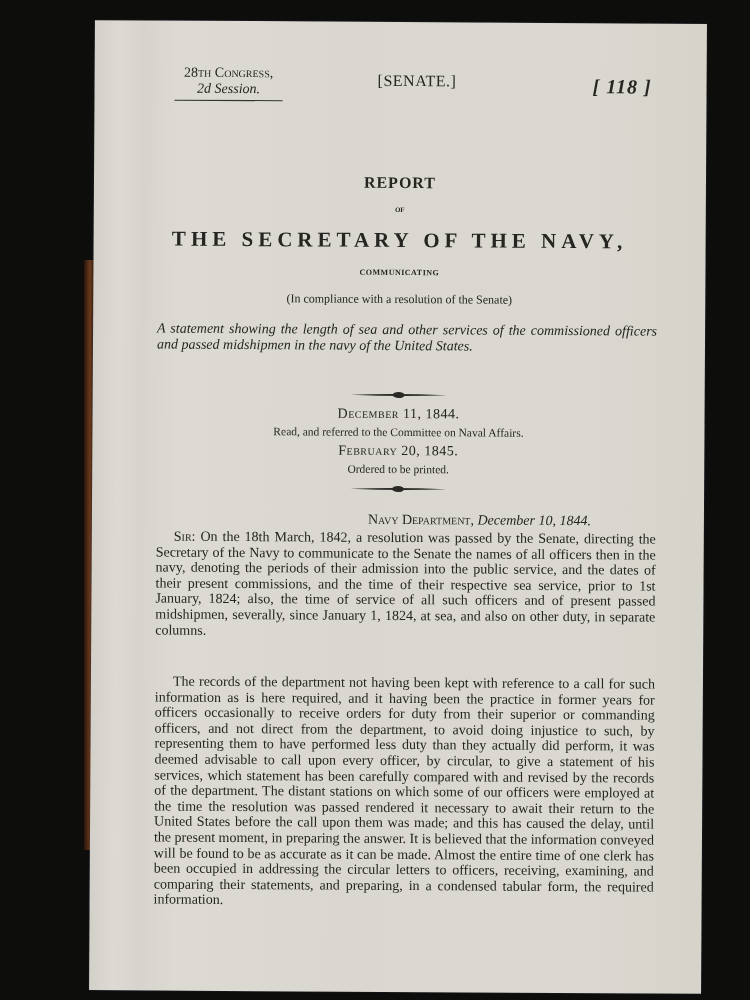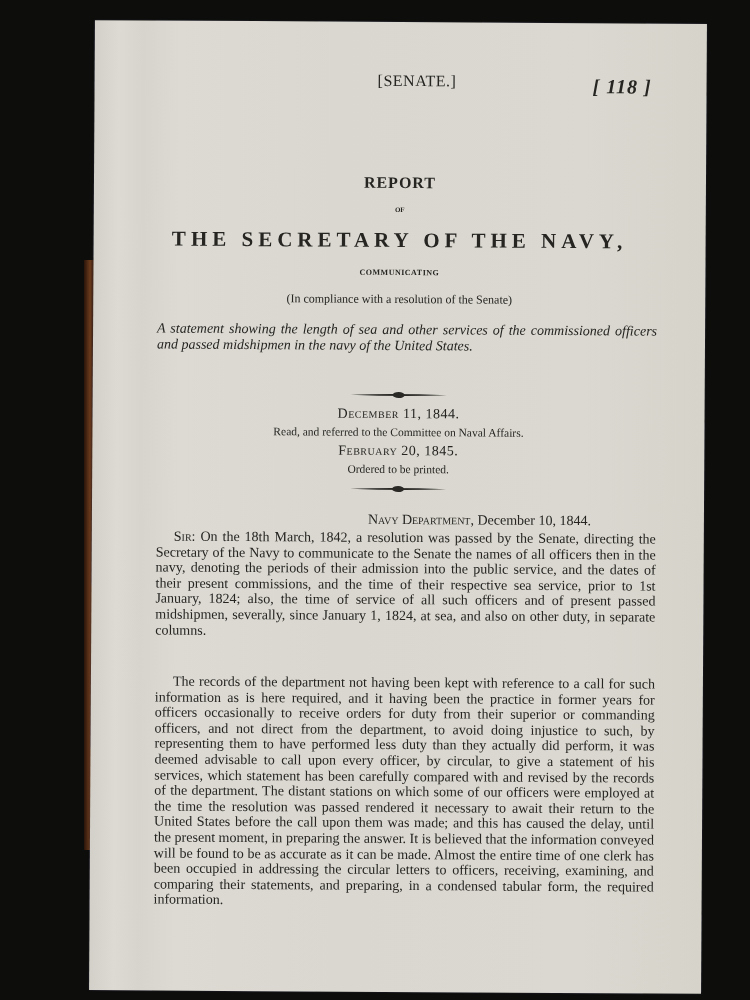--- a/index.html
+++ b/index.html
@@ -35,34 +35,38 @@
   .compl { left:0; width:612px; text-align:center; top:270px; font-size:12px; }
   .stmt { left:64px; width:500px; top:300px; font-size:14px; font-style:italic; line-height:16px; text-align:justify; }
   .orn { left:256px; width:100px; height:10px; }
   .orn svg { display:block; }
   .date1 { left:0; width:612px; text-align:center; top:384px; font-size:14px; letter-spacing:0.5px; }
   .sc { font-variant:small-caps; }
   .ref { left:0; width:612px; text-align:center; top:404px; font-size:11.5px; }
   .date2 { left:0; width:612px; text-align:center; top:421px; font-size:14px; letter-spacing:0.5px; }
   .ordered { left:0; width:612px; text-align:center; top:441px; font-size:11.5px; }
   .dept { left:276px; top:490px; font-size:14px; }
-  .dept .it { }
+  .dept .it { font-style:italic; }
   .body { left:64px; width:500px; font-size:14px; line-height:15.6px; text-align:justify; }
   .p1 { top:508px; }
   .p2 { top:653px; }
   .body p { margin:0; text-indent:18px; }
   .sir { font-variant:small-caps; }
 </style>
 </head>
 <body>
 
 <div class="spine"></div>
 
 <div class="page">
 
+  <div class="abs hdr-left">
+    <span class="l1">28th Congress,</span><br>
+    <span class="l2">2d Session.</span>
+  </div>
   <div class="abs hdr-center">[SENATE.]</div>
   <div class="abs hdr-right">[ 118 ]</div>
 
   <div class="abs report">REPORT</div>
   <div class="abs of">OF</div>
   <div class="abs sec">THE SECRETARY OF THE NAVY,</div>
   <div class="abs comm">COMMUNICATING</div>
   <div class="abs compl">(In compliance with a resolution of the Senate)</div>
   <div class="abs stmt">A statement showing the length of sea and other services of the commissioned officers and passed midshipmen in the navy of the United States.</div>
 

